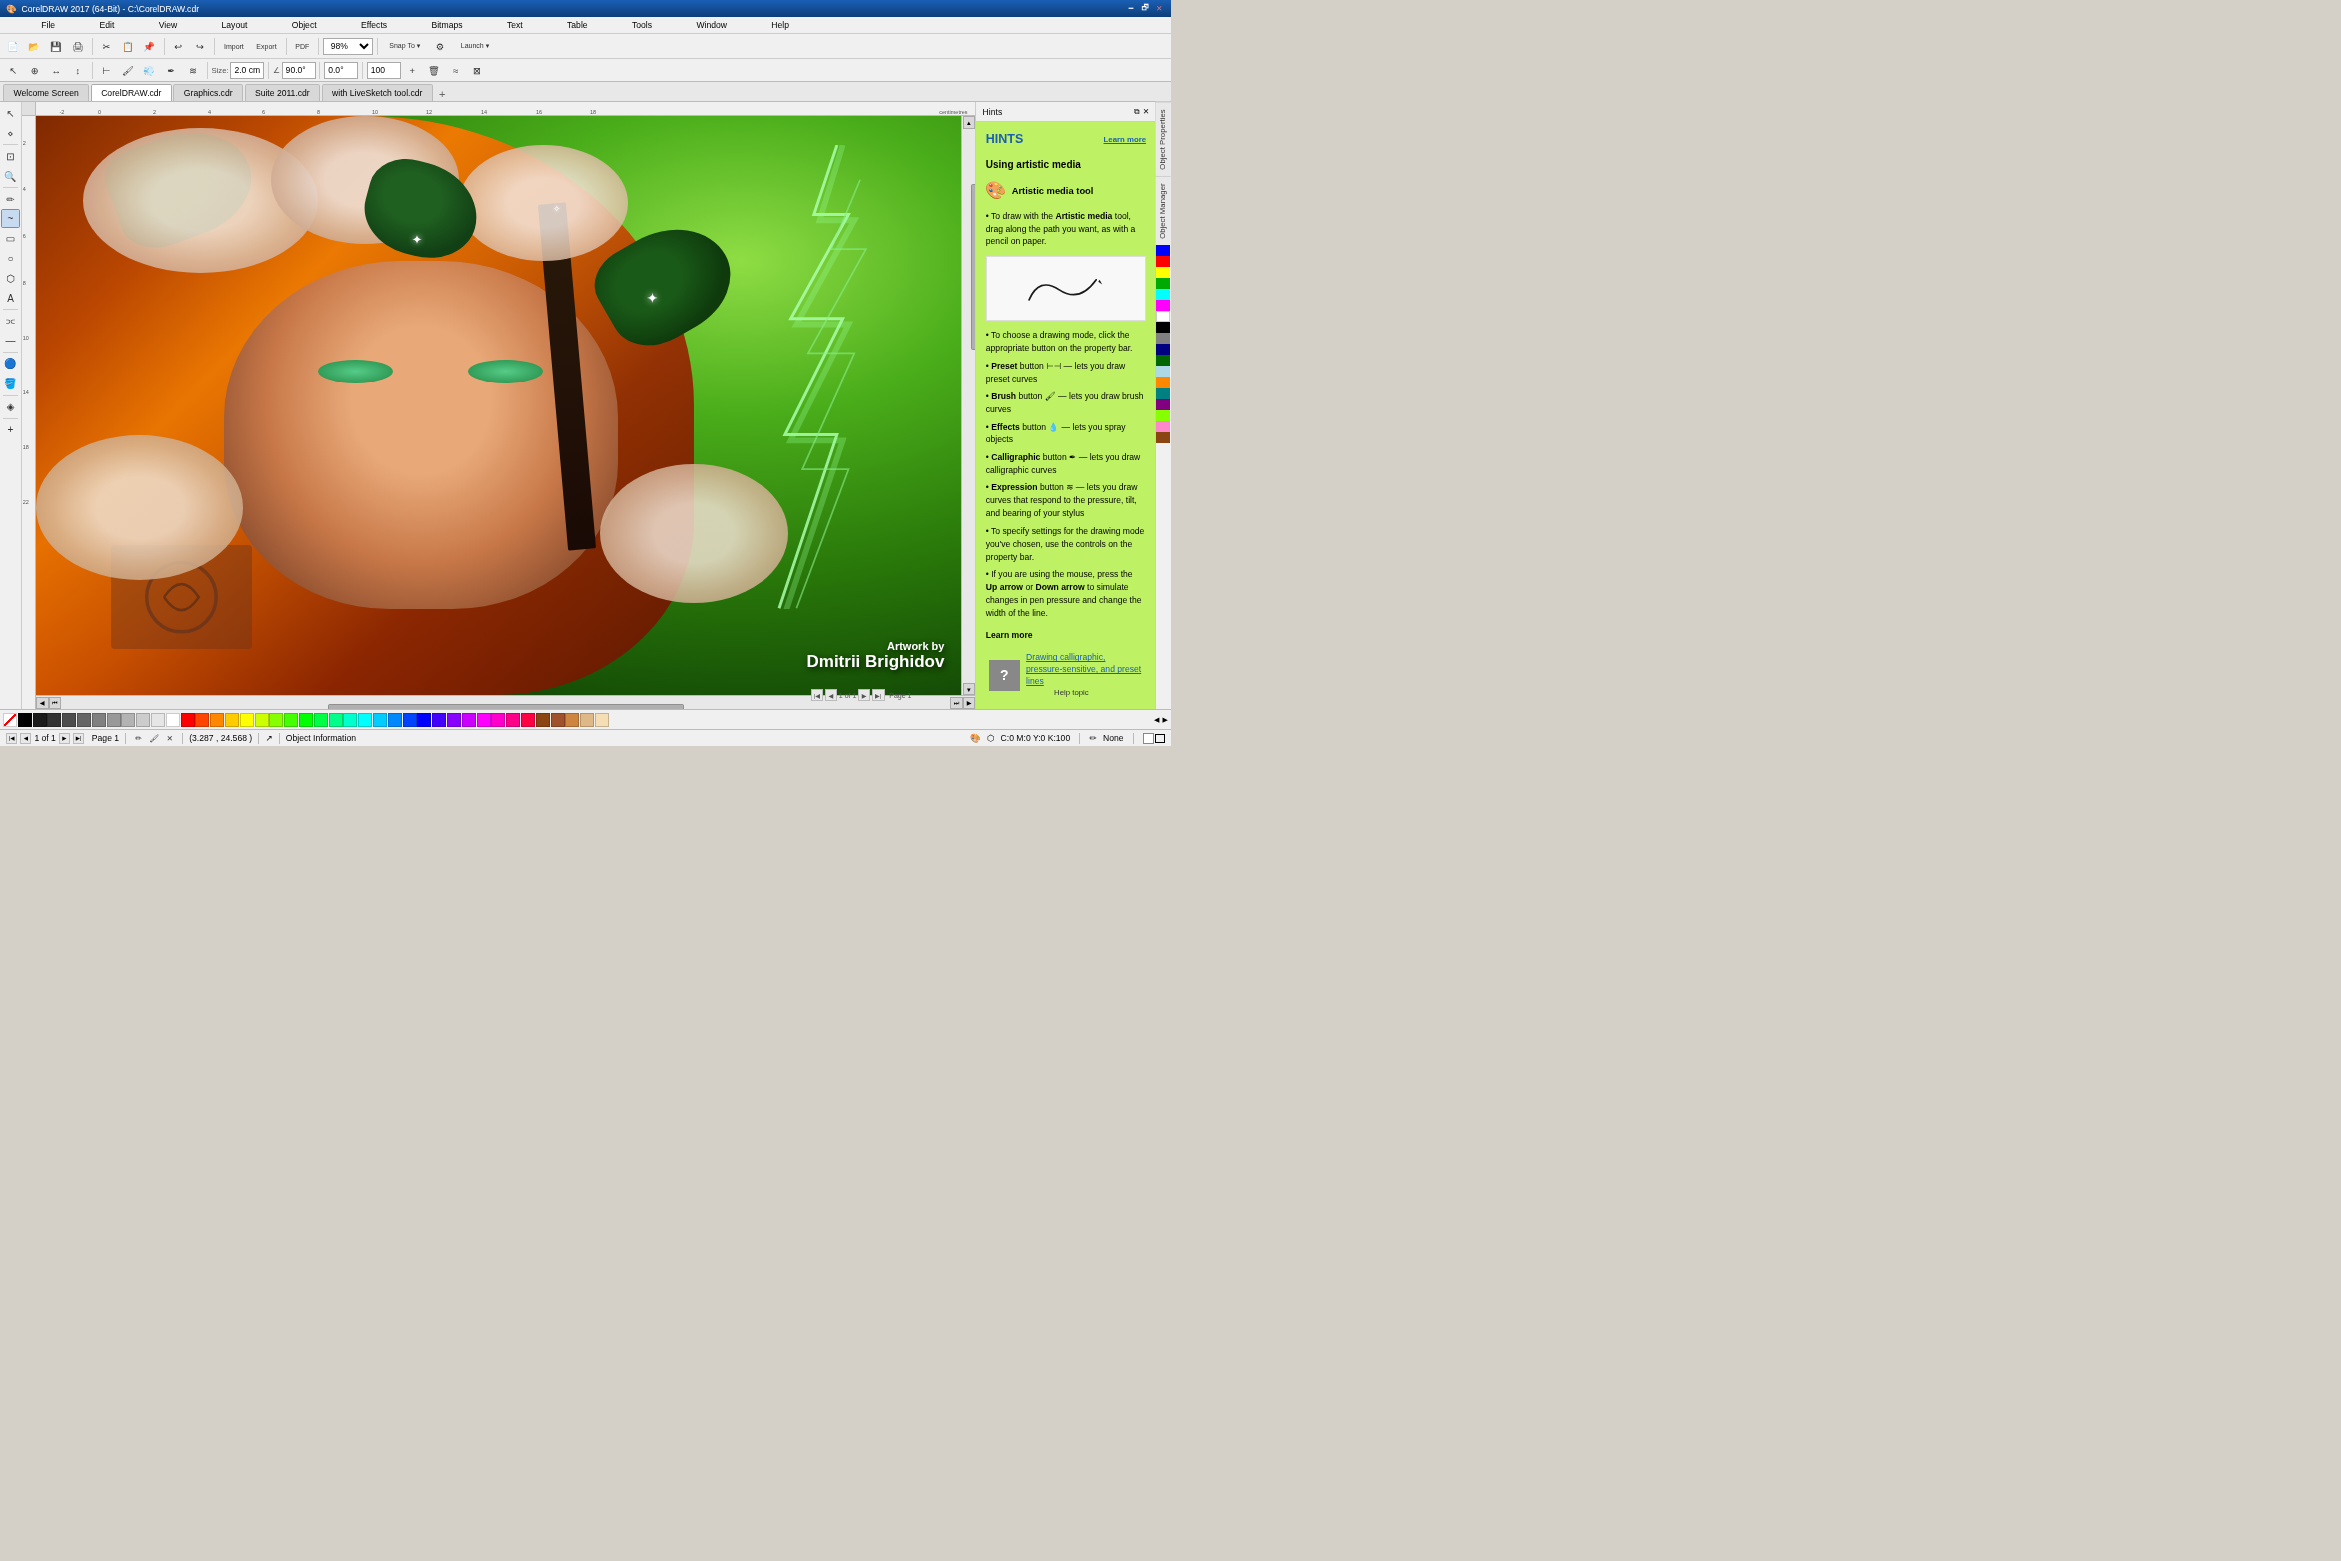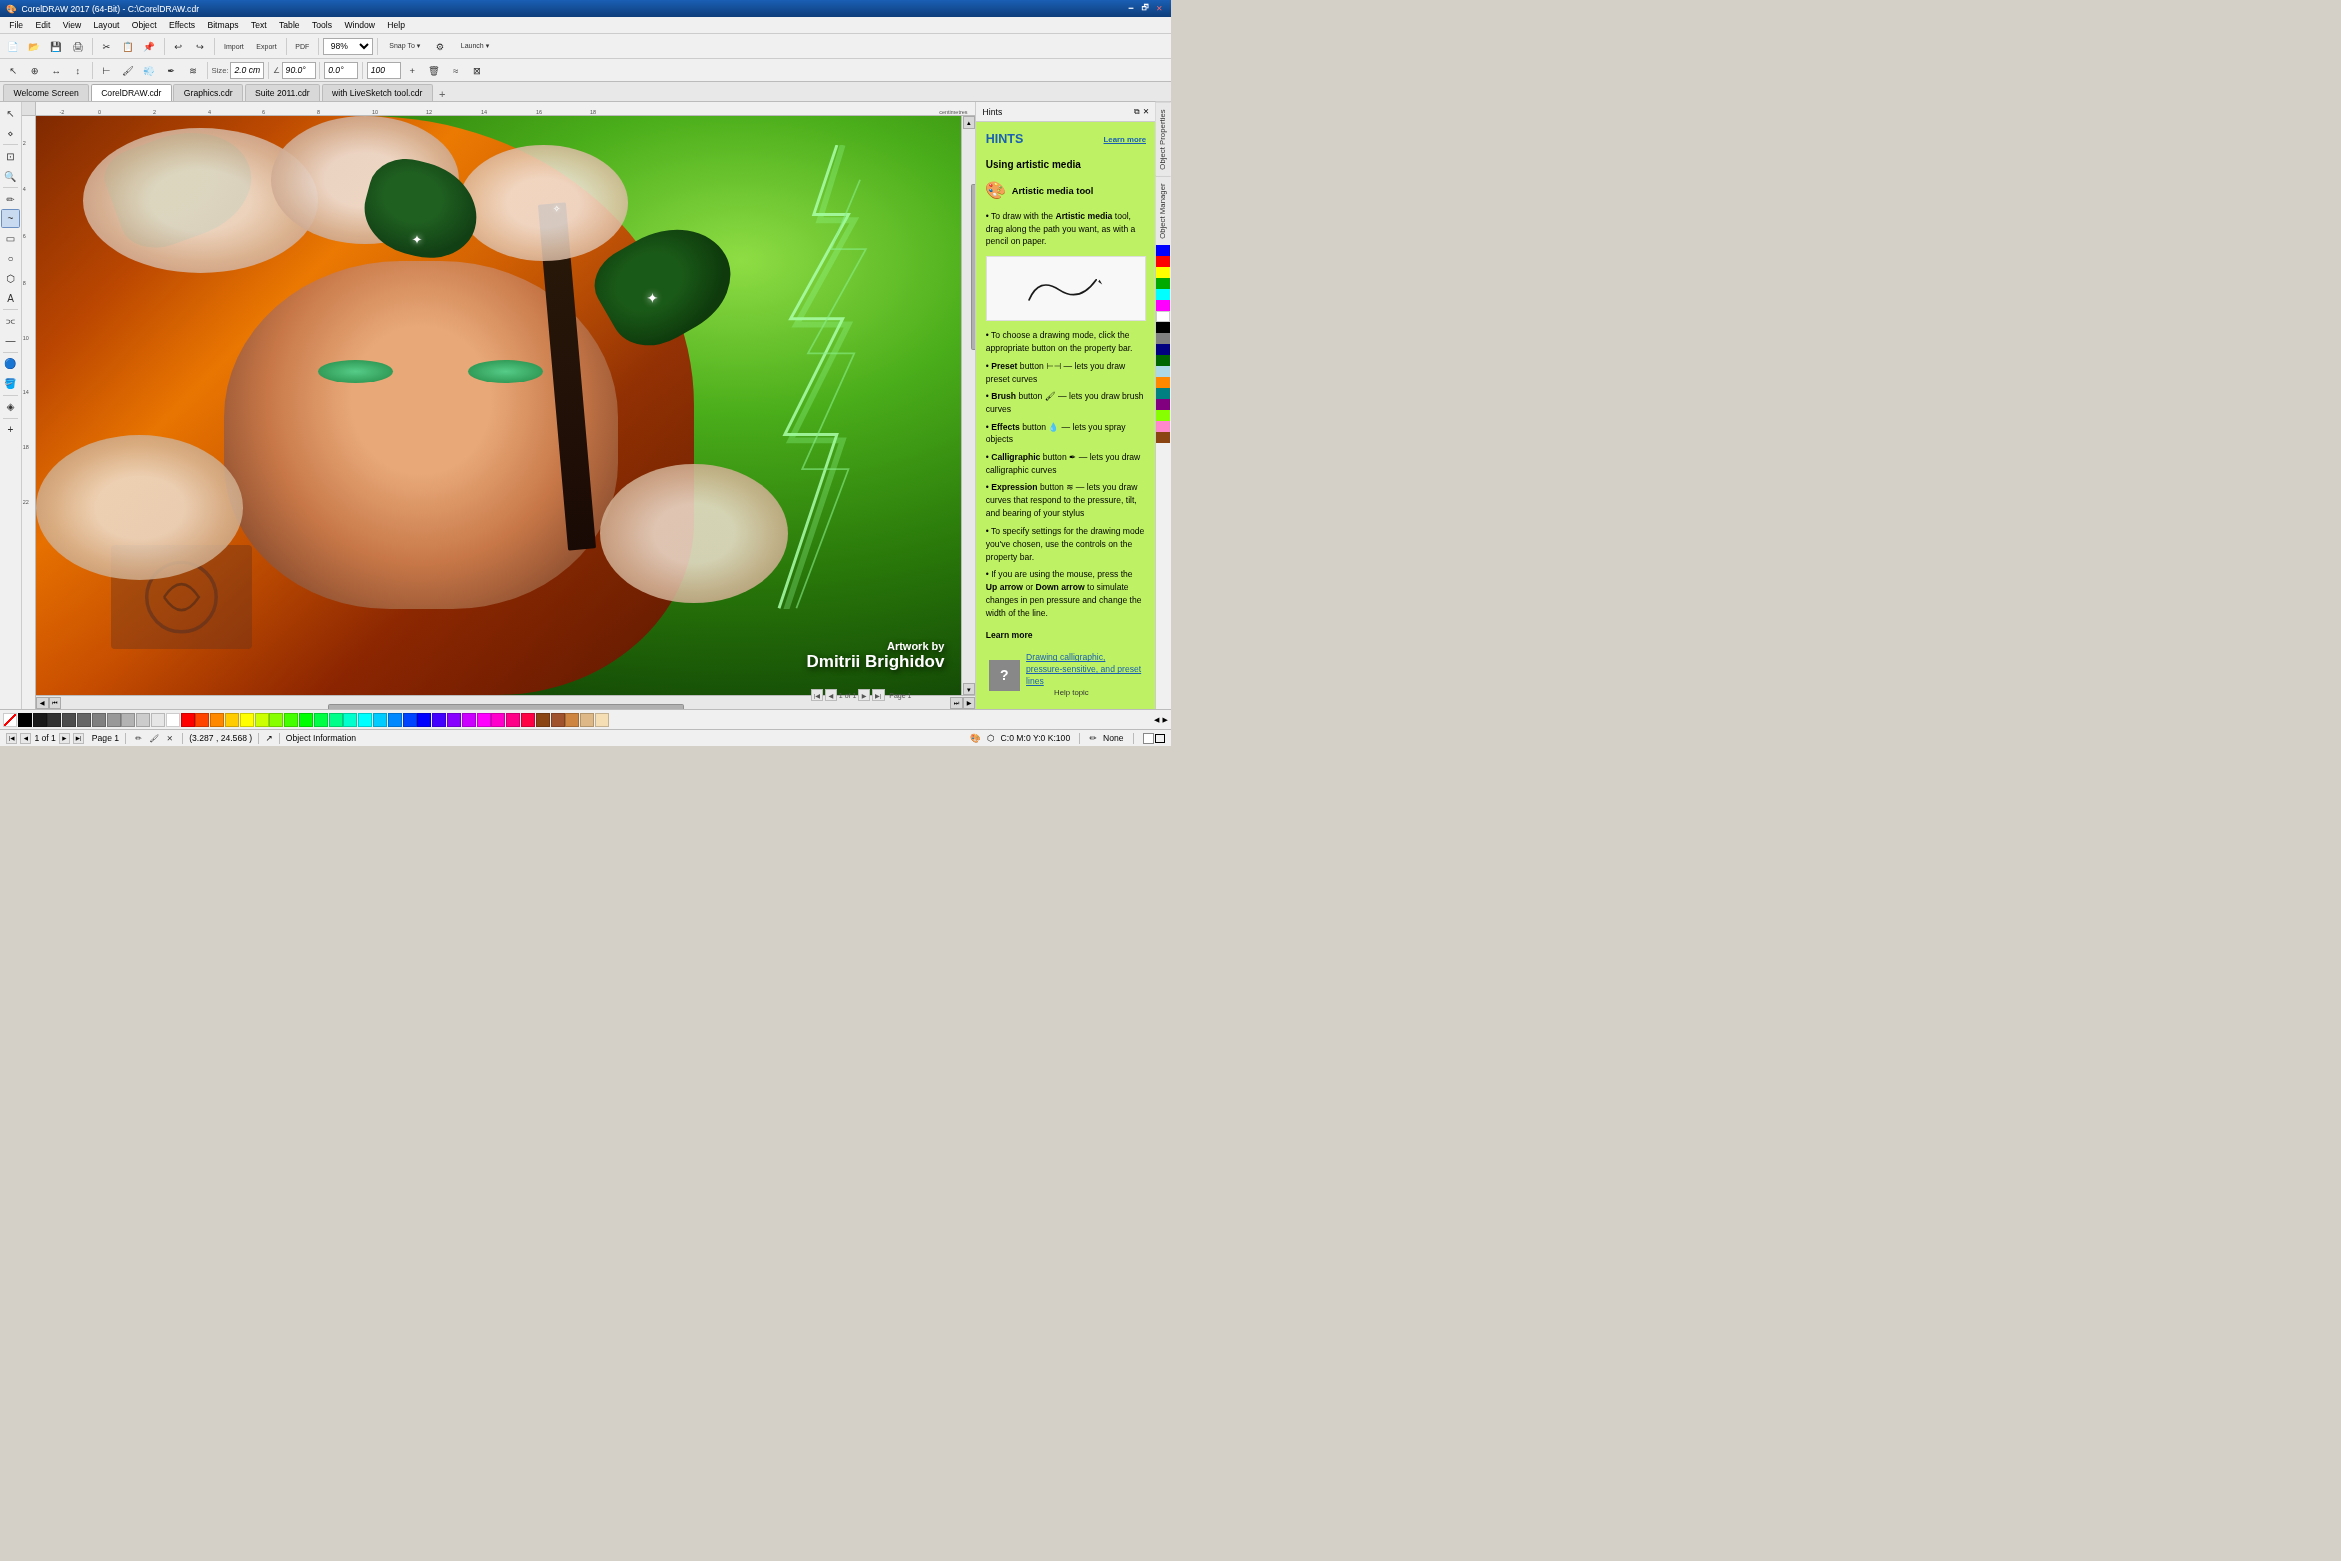--- a/index.html
+++ b/index.html
@@ -32,20 +32,21 @@
       padding: 0 3.1px;
       border-bottom: 0.8px solid #ccc;
       font-size: 8.6px;
     }
     .menu-item {
       padding: 1.6px 6.2px;
       cursor: pointer;
       height: 17px;
       display: flex;
       align-items: center;
+      margin-left: 32px;
     }
 
     
     #toolbar1 {
       height: 25px;
       background: #f0f0f0;
       display: flex;
       align-items: center;
       padding: 0 3.1px;
       gap: 1.6px;
@@ -64,21 +65,21 @@
       width: 20px; height: 20px;
       display: flex; align-items: center; justify-content: center;
       cursor: pointer; border: 0.8px solid transparent; border-radius: 1.6px;
       font-size: 9.4px; color: #333;
     }
     .tb-sep { width: 0.8px; height: 17px; background: #ccc; margin: 0 2.3px; }
     .tb-input {
       height: 17px; border: 0.8px solid #aaa; background: white;
       padding: 0 3.1px; font-size: 8.6px; width: 47px;
     }
-    .tb-input-sm { width: 34px; font-style: italic; }
+    .tb-input-sm { width: 34px; }
     .tb-dropdown {
       height: 17px; border: 0.8px solid #aaa; background: white;
       padding: 0 3.1px; font-size: 8.6px; cursor: pointer;
     }
 
     
     #tabs {
       height: 20px;
       background: #e8e8e8;
       display: flex;

